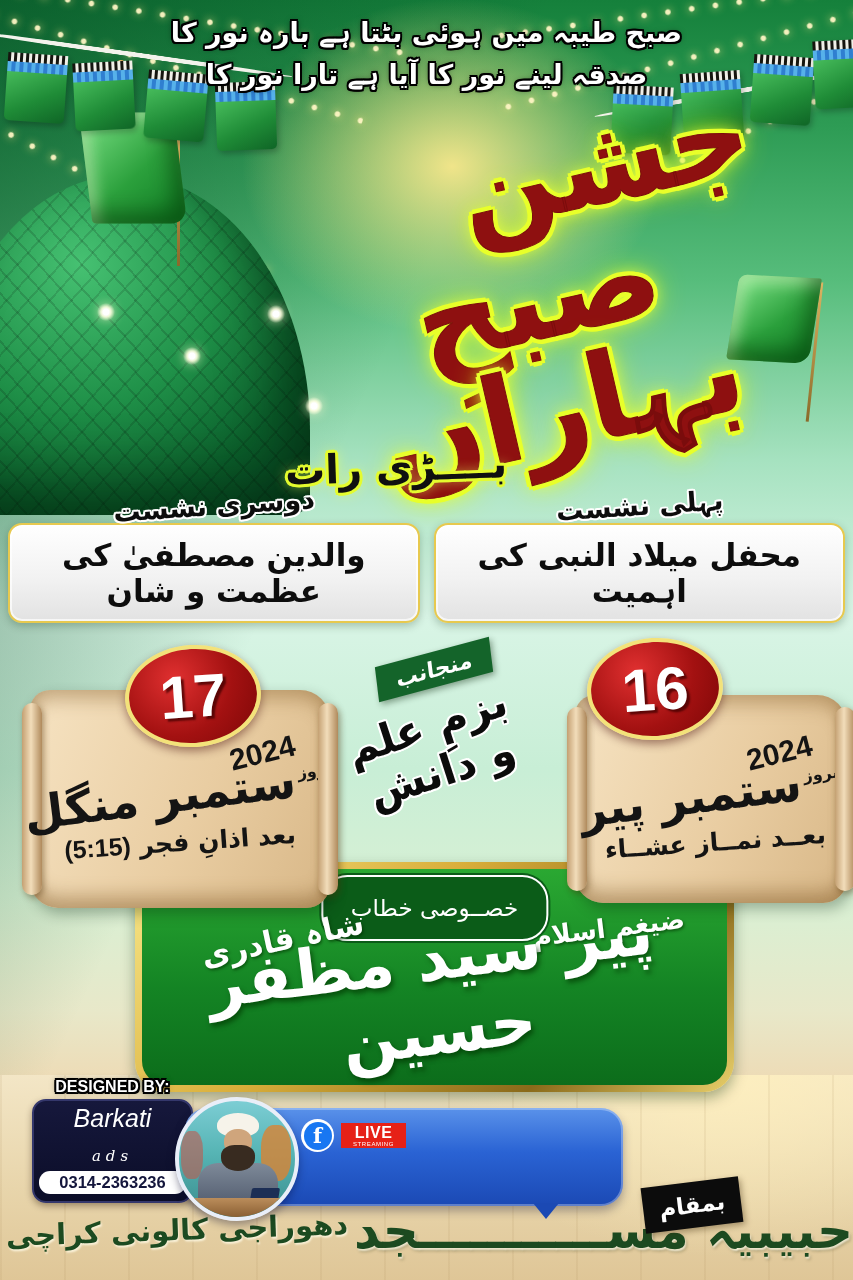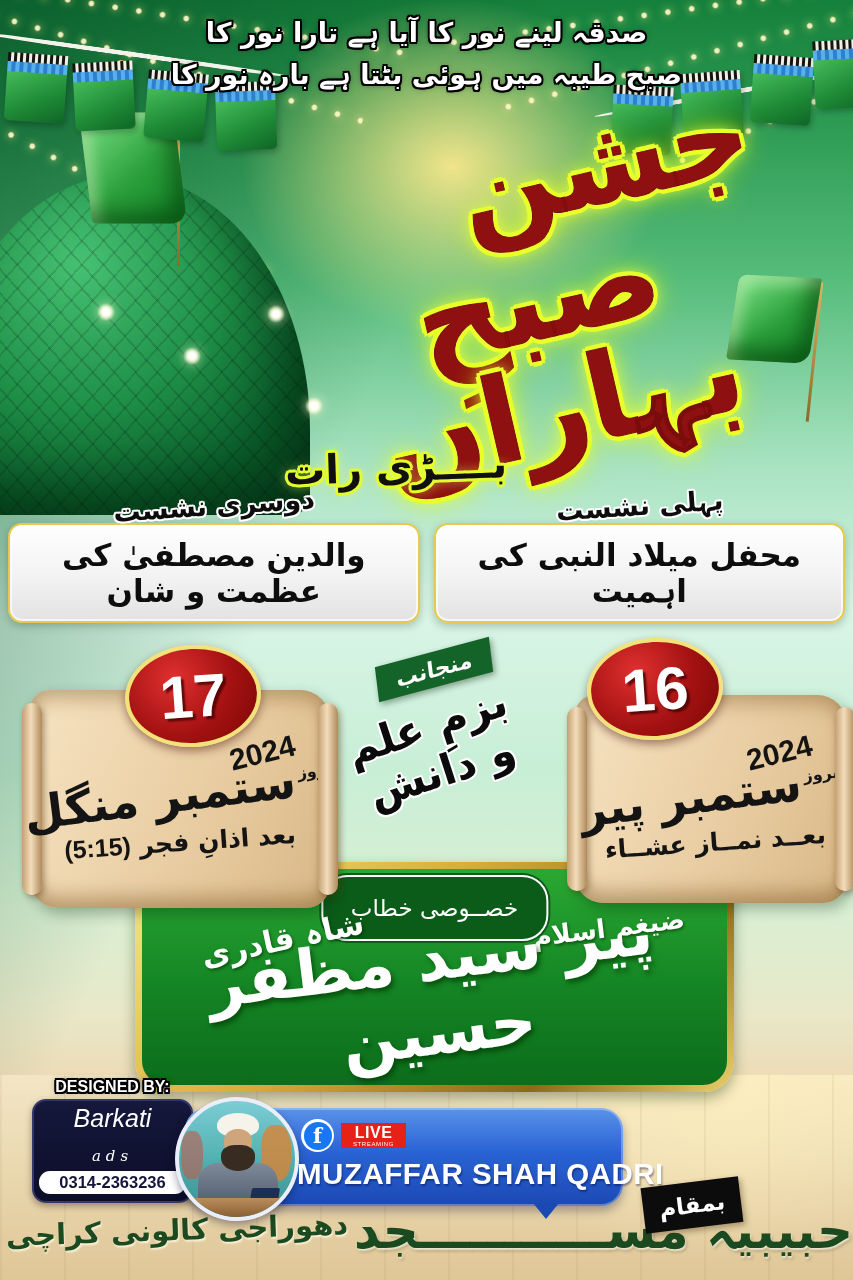--- a/index.html
+++ b/index.html
@@ -222,22 +222,22 @@
   <div class="fLpole"></div>
   <div class="flag-cloth fL"></div>
   <div class="fRpole"></div>
   <div class="flag-cloth fR"></div>
   <div class="spark" style="left:178px;top:342px;"></div>
   <div class="spark" style="left:92px;top:298px;"></div>
   <div class="spark" style="left:262px;top:300px;"></div>
   <div class="spark" style="left:300px;top:392px;"></div>
 
   <div class="poetry outline-black">
+    <div>صبح طیبہ میں ہوئی بٹتا ہے بارہ نور کا</div>
     <div>صدقہ لینے نور کا آیا ہے تارا نور کا</div>
-    <div>صبح طیبہ میں ہوئی بٹتا ہے بارہ نور کا</div>
   </div>
 
   <div class="title">
     <span class="w1">جشن</span>
     <span class="w2">صبحِ بہاراں</span>
   </div>
   <div class="night">بــــڑی رات</div>
 
   <div class="sessions">
     <div class="session">
@@ -307,21 +307,20 @@
     </div>
     <div class="fb-line1">
       <div class="fb-ring">
           <div class="fb-circle">f</div>
         </div>
       <div class="live-badge">
         <div class="live-word">LIVE</div>
         <div class="streaming-word">STREAMING</div>
       </div>
     </div>
-    <div class="fb-n2">MUZAFFAR SHAH QADRI</div>
   </div>
 
   <div class="venue-badge">بمقام</div>
   <div class="venue-line">
     <span class="venue-masjid">حبیبیہ مســـــــــــجد</span>
     <span class="venue-area">دھوراجی کالونی کراچی</span>
   </div>
 </div>
 
 </body></html>

